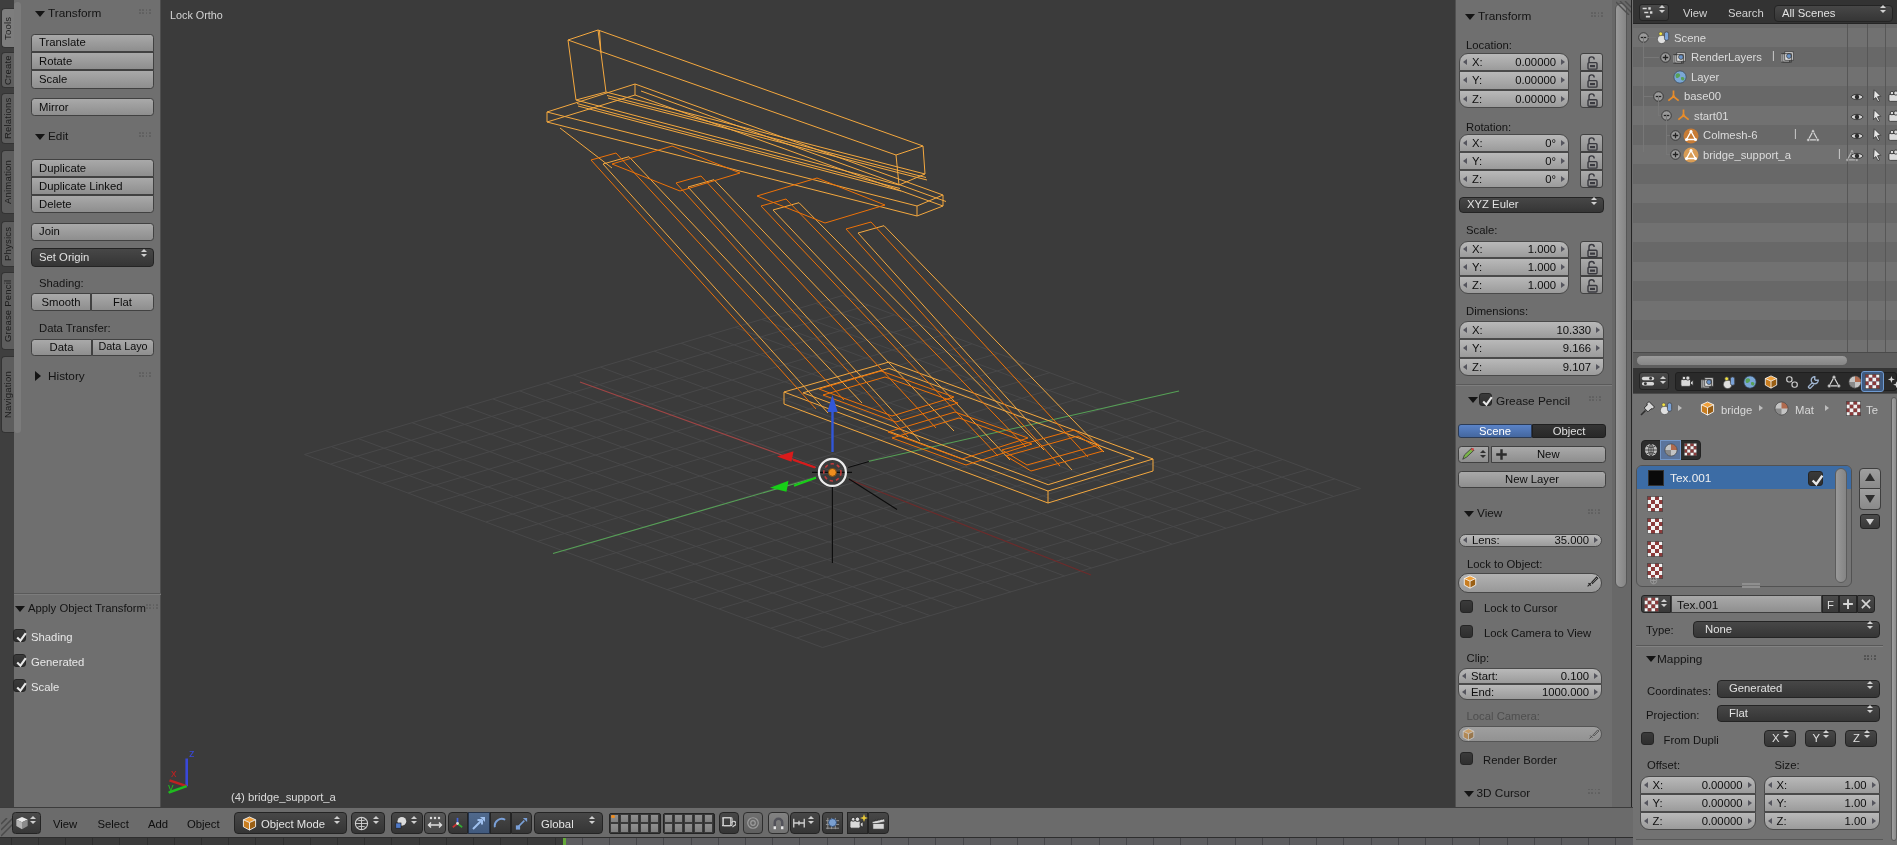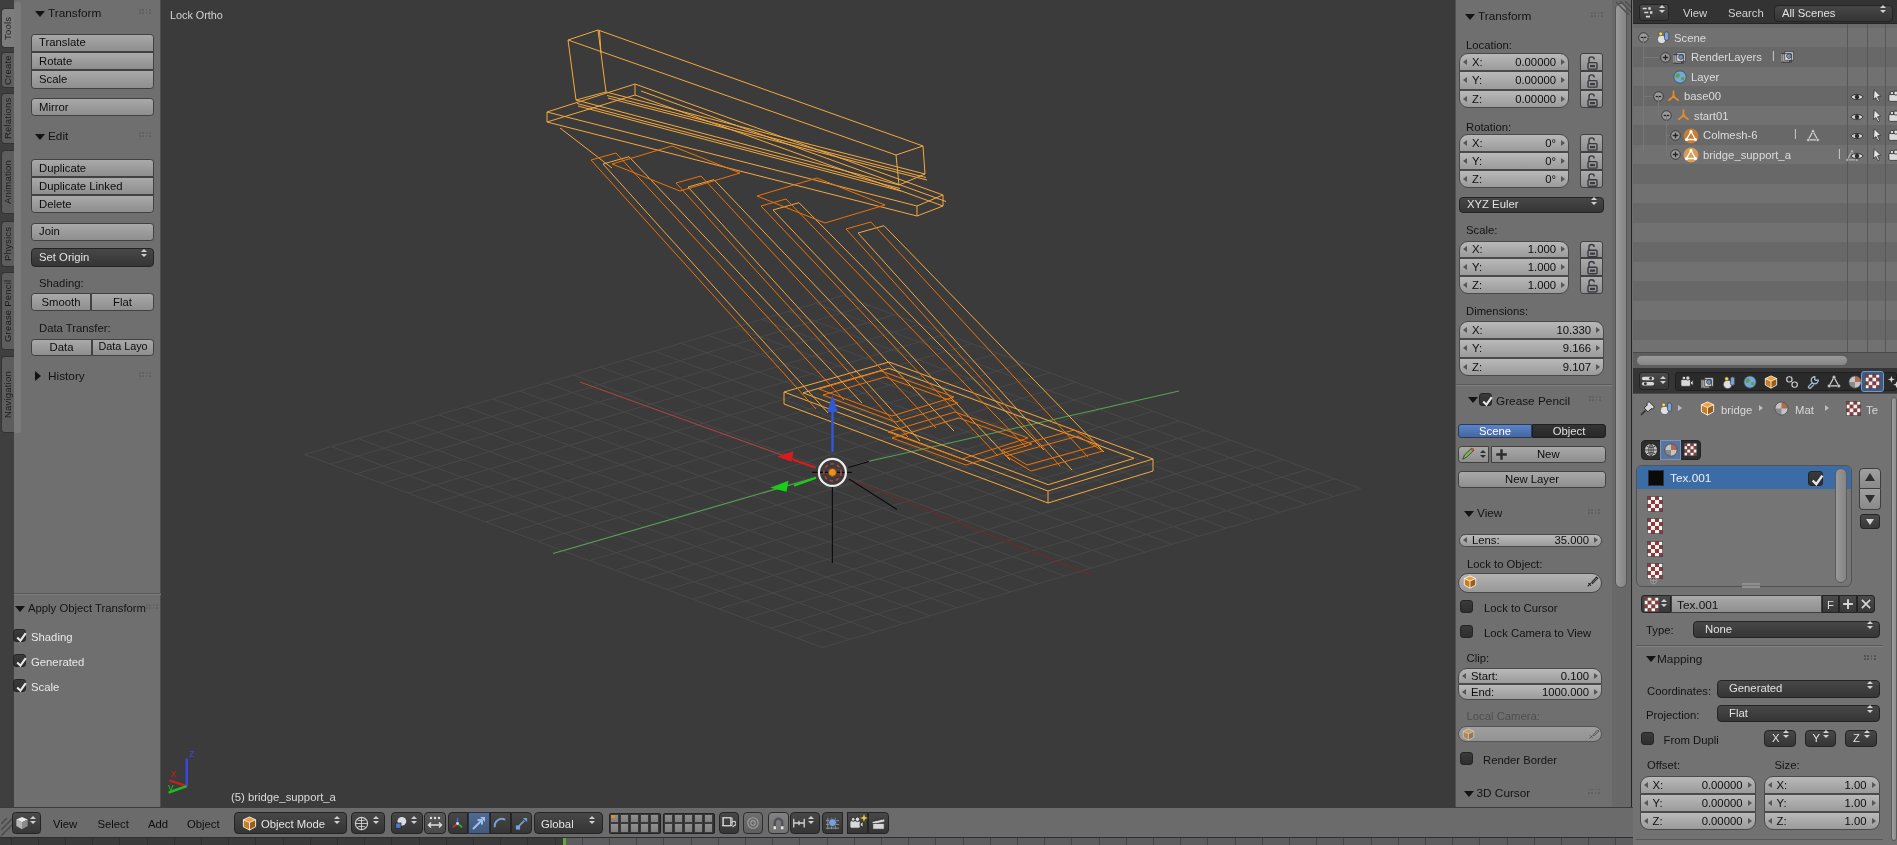--- a/index.html
+++ b/index.html
@@ -42,21 +42,21 @@
         <circle cx="832.4" cy="472.4" r="8.6" fill="none" stroke="#c03a3a" stroke-width="1.6" stroke-dasharray="3.4,3"></circle>
         <circle cx="832.4" cy="472.4" r="4" fill="#ef8e1e" stroke="#7a4a10" stroke-width="1"></circle>
         <path d="M186.7,786.2 L186.7,758.5" stroke="#3948d8" stroke-width="2.6"></path>
         <path d="M186.7,786.2 L169.5,780.3" stroke="#c02020" stroke-width="2.4"></path>
         <path d="M186.7,786.2 L168.8,792.5" stroke="#1fbb1f" stroke-width="2.4"></path>
         <text x="189" y="757" font-size="11" fill="#3948d8" font-family="Liberation Sans">z</text>
         <text x="171" y="776.5" font-size="11" fill="#c02020" font-family="Liberation Sans">x</text>
         <text x="168" y="790.5" font-size="11" fill="#1fbb1f" font-family="Liberation Sans">y</text>
       </svg>
       <div class="t " style="left:170px;top:9px;font-size:10.8px;color:#d4d4d4;">Lock Ortho</div>
-      <div class="t " style="left:231px;top:790px;font-size:11.3px;color:#dadada;">(5) bridge_support_a</div>
+      <div class="t " style="left:231px;top:790px;font-size:11.3px;color:#dadada;">(4) bridge_support_a</div>
     </div><div class="" style="left:0px;top:0px;width:14px;height:807px;background:#3f3f3f"></div><div style="position:absolute;left:1px;top:8px;width:13px;height:40px;background:#7d7d7d;border-radius:4px 0 0 4px;border:1px solid #333;border-right:none;box-sizing:border-box"></div><div class="vtab" style="left:0px;top:8px;width:14px;height:40px;color:#1c1c1c">Tools</div><div style="position:absolute;left:1px;top:52px;width:13px;height:36px;background:#5d5d5d;border-radius:4px 0 0 4px;border:1px solid #333;border-right:none;box-sizing:border-box"></div><div class="vtab" style="left:0px;top:52px;width:14px;height:36px;color:#1c1c1c">Create</div><div style="position:absolute;left:1px;top:93px;width:13px;height:51px;background:#5d5d5d;border-radius:4px 0 0 4px;border:1px solid #333;border-right:none;box-sizing:border-box"></div><div class="vtab" style="left:0px;top:93px;width:14px;height:51px;color:#1c1c1c">Relations</div><div style="position:absolute;left:1px;top:150px;width:13px;height:64px;background:#5d5d5d;border-radius:4px 0 0 4px;border:1px solid #333;border-right:none;box-sizing:border-box"></div><div class="vtab" style="left:0px;top:150px;width:14px;height:64px;color:#1c1c1c">Animation</div><div style="position:absolute;left:1px;top:221px;width:13px;height:46px;background:#5d5d5d;border-radius:4px 0 0 4px;border:1px solid #333;border-right:none;box-sizing:border-box"></div><div class="vtab" style="left:0px;top:221px;width:14px;height:46px;color:#1c1c1c">Physics</div><div style="position:absolute;left:1px;top:272px;width:13px;height:78px;background:#5d5d5d;border-radius:4px 0 0 4px;border:1px solid #333;border-right:none;box-sizing:border-box"></div><div class="vtab" style="left:0px;top:272px;width:14px;height:78px;color:#1c1c1c">Grease Pencil</div><div style="position:absolute;left:1px;top:356px;width:13px;height:77px;background:#5d5d5d;border-radius:4px 0 0 4px;border:1px solid #333;border-right:none;box-sizing:border-box"></div><div class="vtab" style="left:0px;top:356px;width:14px;height:77px;color:#1c1c1c">Navigation</div><div class="" style="left:14px;top:0px;width:147px;height:807px;background:#6f6f6f;border-right:1px solid #4e4e4e;box-sizing:border-box"></div><div style="position:absolute;left:35px;top:11px;width:0;height:0;border-left:5px solid transparent;border-right:5px solid transparent;border-top:6px solid #141414"></div><div class="t " style="left:48px;top:6px;font-size:11.8px;color:#141414;">Transform</div><div style="position:absolute;left:139.0px;top:9.0px;width:1.7px;height:1.7px;background:#5f5f5f;border-radius:50%"></div><div style="position:absolute;left:142.4px;top:9.0px;width:1.7px;height:1.7px;background:#5f5f5f;border-radius:50%"></div><div style="position:absolute;left:145.8px;top:9.0px;width:1.7px;height:1.7px;background:#5f5f5f;border-radius:50%"></div><div style="position:absolute;left:149.2px;top:9.0px;width:1.7px;height:1.7px;background:#5f5f5f;border-radius:50%"></div><div style="position:absolute;left:139.0px;top:12.4px;width:1.7px;height:1.7px;background:#5f5f5f;border-radius:50%"></div><div style="position:absolute;left:142.4px;top:12.4px;width:1.7px;height:1.7px;background:#5f5f5f;border-radius:50%"></div><div style="position:absolute;left:145.8px;top:12.4px;width:1.7px;height:1.7px;background:#5f5f5f;border-radius:50%"></div><div style="position:absolute;left:149.2px;top:12.4px;width:1.7px;height:1.7px;background:#5f5f5f;border-radius:50%"></div><div style="position:absolute;left:31px;top:33.5px;width:123px;height:18.5px;background:linear-gradient(#a9a9a9,#8e8e8e);border:1px solid #414141;border-radius:3.5px 3.5px 0 0;box-sizing:border-box"></div><div class="t " style="left:39px;top:35.25px;font-size:11.3px;color:#0c0c0c;">Translate</div><div style="position:absolute;left:31px;top:52px;width:123px;height:18px;background:linear-gradient(#a9a9a9,#8e8e8e);border:1px solid #414141;border-radius:0;box-sizing:border-box"></div><div class="t " style="left:39px;top:53.5px;font-size:11.3px;color:#0c0c0c;">Rotate</div><div style="position:absolute;left:31px;top:70px;width:123px;height:18.5px;background:linear-gradient(#a9a9a9,#8e8e8e);border:1px solid #414141;border-radius:0 0 3.5px 3.5px;box-sizing:border-box"></div><div class="t " style="left:39px;top:71.75px;font-size:11.3px;color:#0c0c0c;">Scale</div><div style="position:absolute;left:31px;top:98px;width:123px;height:18px;background:linear-gradient(#a9a9a9,#8e8e8e);border:1px solid #414141;border-radius:3.5px;box-sizing:border-box"></div><div class="t " style="left:39px;top:99.5px;font-size:11.3px;color:#0c0c0c;">Mirror</div><div style="position:absolute;left:35px;top:134px;width:0;height:0;border-left:5px solid transparent;border-right:5px solid transparent;border-top:6px solid #141414"></div><div class="t " style="left:48px;top:129px;font-size:11.8px;color:#141414;">Edit</div><div style="position:absolute;left:139.0px;top:132.0px;width:1.7px;height:1.7px;background:#5f5f5f;border-radius:50%"></div><div style="position:absolute;left:142.4px;top:132.0px;width:1.7px;height:1.7px;background:#5f5f5f;border-radius:50%"></div><div style="position:absolute;left:145.8px;top:132.0px;width:1.7px;height:1.7px;background:#5f5f5f;border-radius:50%"></div><div style="position:absolute;left:149.2px;top:132.0px;width:1.7px;height:1.7px;background:#5f5f5f;border-radius:50%"></div><div style="position:absolute;left:139.0px;top:135.4px;width:1.7px;height:1.7px;background:#5f5f5f;border-radius:50%"></div><div style="position:absolute;left:142.4px;top:135.4px;width:1.7px;height:1.7px;background:#5f5f5f;border-radius:50%"></div><div style="position:absolute;left:145.8px;top:135.4px;width:1.7px;height:1.7px;background:#5f5f5f;border-radius:50%"></div><div style="position:absolute;left:149.2px;top:135.4px;width:1.7px;height:1.7px;background:#5f5f5f;border-radius:50%"></div><div style="position:absolute;left:31px;top:159px;width:123px;height:18px;background:linear-gradient(#a9a9a9,#8e8e8e);border:1px solid #414141;border-radius:3.5px 3.5px 0 0;box-sizing:border-box"></div><div class="t " style="left:39px;top:160.5px;font-size:11.3px;color:#0c0c0c;">Duplicate</div><div style="position:absolute;left:31px;top:177px;width:123px;height:18px;background:linear-gradient(#a9a9a9,#8e8e8e);border:1px solid #414141;border-radius:0;box-sizing:border-box"></div><div class="t " style="left:39px;top:178.5px;font-size:11.3px;color:#0c0c0c;">Duplicate Linked</div><div style="position:absolute;left:31px;top:195px;width:123px;height:18px;background:linear-gradient(#a9a9a9,#8e8e8e);border:1px solid #414141;border-radius:0 0 3.5px 3.5px;box-sizing:border-box"></div><div class="t " style="left:39px;top:196.5px;font-size:11.3px;color:#0c0c0c;">Delete</div><div style="position:absolute;left:31px;top:222.5px;width:123px;height:18px;background:linear-gradient(#a9a9a9,#8e8e8e);border:1px solid #414141;border-radius:3.5px;box-sizing:border-box"></div><div class="t " style="left:39px;top:224.0px;font-size:11.3px;color:#0c0c0c;">Join</div><div style="position:absolute;left:31px;top:248px;width:123px;height:18.5px;background:linear-gradient(#474747,#353535);border:1px solid #242424;border-radius:4px;box-sizing:border-box"></div><div class="t " style="left:39px;top:249.75px;font-size:11.3px;color:#e2e2e2;">Set Origin</div><div style="position:absolute;left:141px;top:249.25px;width:0;height:0;border-left:3px solid transparent;border-right:3px solid transparent;border-bottom:3px solid #d0d0d0"></div><div style="position:absolute;left:141px;top:254.25px;width:0;height:0;border-left:3px solid transparent;border-right:3px solid transparent;border-top:3px solid #d0d0d0"></div><div class="t " style="left:39px;top:276px;font-size:11.3px;color:#141414;">Shading:</div><div style="position:absolute;left:31px;top:293px;width:60px;height:18px;background:linear-gradient(#a9a9a9,#8e8e8e);border:1px solid #414141;border-radius:3.5px 0 0 3.5px;box-sizing:border-box"></div><div class="t" style="left:31px;top:294.5px;width:60px;text-align:center;font-size:11.3px;color:#0c0c0c">Smooth</div><div style="position:absolute;left:91px;top:293px;width:63px;height:18px;background:linear-gradient(#a9a9a9,#8e8e8e);border:1px solid #414141;border-radius:0 3.5px 3.5px 0;box-sizing:border-box"></div><div class="t" style="left:91px;top:294.5px;width:63px;text-align:center;font-size:11.3px;color:#0c0c0c">Flat</div><div class="t " style="left:39px;top:321px;font-size:11.3px;color:#141414;">Data Transfer:</div><div style="position:absolute;left:31px;top:338.5px;width:61px;height:17.5px;background:linear-gradient(#a9a9a9,#8e8e8e);border:1px solid #414141;border-radius:3.5px 0 0 3.5px;box-sizing:border-box"></div><div class="t" style="left:31px;top:339.75px;width:61px;text-align:center;font-size:11.3px;color:#0c0c0c">Data</div><div style="position:absolute;left:92px;top:338.5px;width:62px;height:17.5px;background:linear-gradient(#a9a9a9,#8e8e8e);border:1px solid #414141;border-radius:0 3.5px 3.5px 0;box-sizing:border-box"></div><div class="t" style="left:92px;top:339.75px;width:62px;text-align:center;font-size:10.8px;color:#0c0c0c">Data Layo</div><div style="position:absolute;left:35px;top:371px;width:0;height:0;border-top:5px solid transparent;border-bottom:5px solid transparent;border-left:6px solid #141414"></div><div class="t " style="left:48px;top:369px;font-size:11.8px;color:#141414;">History</div><div style="position:absolute;left:139.0px;top:372.0px;width:1.7px;height:1.7px;background:#5f5f5f;border-radius:50%"></div><div style="position:absolute;left:142.4px;top:372.0px;width:1.7px;height:1.7px;background:#5f5f5f;border-radius:50%"></div><div style="position:absolute;left:145.8px;top:372.0px;width:1.7px;height:1.7px;background:#5f5f5f;border-radius:50%"></div><div style="position:absolute;left:149.2px;top:372.0px;width:1.7px;height:1.7px;background:#5f5f5f;border-radius:50%"></div><div style="position:absolute;left:139.0px;top:375.4px;width:1.7px;height:1.7px;background:#5f5f5f;border-radius:50%"></div><div style="position:absolute;left:142.4px;top:375.4px;width:1.7px;height:1.7px;background:#5f5f5f;border-radius:50%"></div><div style="position:absolute;left:145.8px;top:375.4px;width:1.7px;height:1.7px;background:#5f5f5f;border-radius:50%"></div><div style="position:absolute;left:149.2px;top:375.4px;width:1.7px;height:1.7px;background:#5f5f5f;border-radius:50%"></div><div style="position:absolute;left:14px;top:2px;width:7px;height:431px;background:#7b7b7b;border-radius:4px"></div><div class="" style="left:14px;top:593px;width:147px;height:1px;background:#5a5a5a"></div><div class="" style="left:14px;top:594px;width:147px;height:1px;background:#7c7c7c"></div><div style="position:absolute;left:15px;top:606px;width:0;height:0;border-left:5px solid transparent;border-right:5px solid transparent;border-top:6px solid #141414"></div><div class="t " style="left:28px;top:601px;font-size:11.3px;color:#141414;">Apply Object Transform</div><div style="position:absolute;left:146.0px;top:604.0px;width:1.7px;height:1.7px;background:#5f5f5f;border-radius:50%"></div><div style="position:absolute;left:149.4px;top:604.0px;width:1.7px;height:1.7px;background:#5f5f5f;border-radius:50%"></div><div style="position:absolute;left:152.8px;top:604.0px;width:1.7px;height:1.7px;background:#5f5f5f;border-radius:50%"></div><div style="position:absolute;left:156.2px;top:604.0px;width:1.7px;height:1.7px;background:#5f5f5f;border-radius:50%"></div><div style="position:absolute;left:146.0px;top:607.4px;width:1.7px;height:1.7px;background:#5f5f5f;border-radius:50%"></div><div style="position:absolute;left:149.4px;top:607.4px;width:1.7px;height:1.7px;background:#5f5f5f;border-radius:50%"></div><div style="position:absolute;left:152.8px;top:607.4px;width:1.7px;height:1.7px;background:#5f5f5f;border-radius:50%"></div><div style="position:absolute;left:156.2px;top:607.4px;width:1.7px;height:1.7px;background:#5f5f5f;border-radius:50%"></div><div style="position:absolute;left:13px;top:628.5px;width:13px;height:13px;background:linear-gradient(#3a3a3a,#2e2e2e);border:1px solid #252525;border-radius:3px;box-sizing:border-box">
       <svg width="15" height="15" viewBox="0 0 14 14" style="position:absolute;left:0;top:0">
         <path d="M3 7 L6 10 L11 3" stroke="#e8e8e8" stroke-width="2" fill="none"></path>
       </svg>
     </div><div class="t " style="left:31px;top:629.5px;font-size:11.3px;color:#e8e8e8;">Shading</div><div style="position:absolute;left:13px;top:653.5px;width:13px;height:13px;background:linear-gradient(#3a3a3a,#2e2e2e);border:1px solid #252525;border-radius:3px;box-sizing:border-box">
       <svg width="15" height="15" viewBox="0 0 14 14" style="position:absolute;left:0;top:0">
         <path d="M3 7 L6 10 L11 3" stroke="#e8e8e8" stroke-width="2" fill="none"></path>
       </svg>
     </div><div class="t " style="left:31px;top:654.5px;font-size:11.3px;color:#e8e8e8;">Generated</div><div style="position:absolute;left:13px;top:678.5px;width:13px;height:13px;background:linear-gradient(#3a3a3a,#2e2e2e);border:1px solid #252525;border-radius:3px;box-sizing:border-box">
       <svg width="15" height="15" viewBox="0 0 14 14" style="position:absolute;left:0;top:0">

